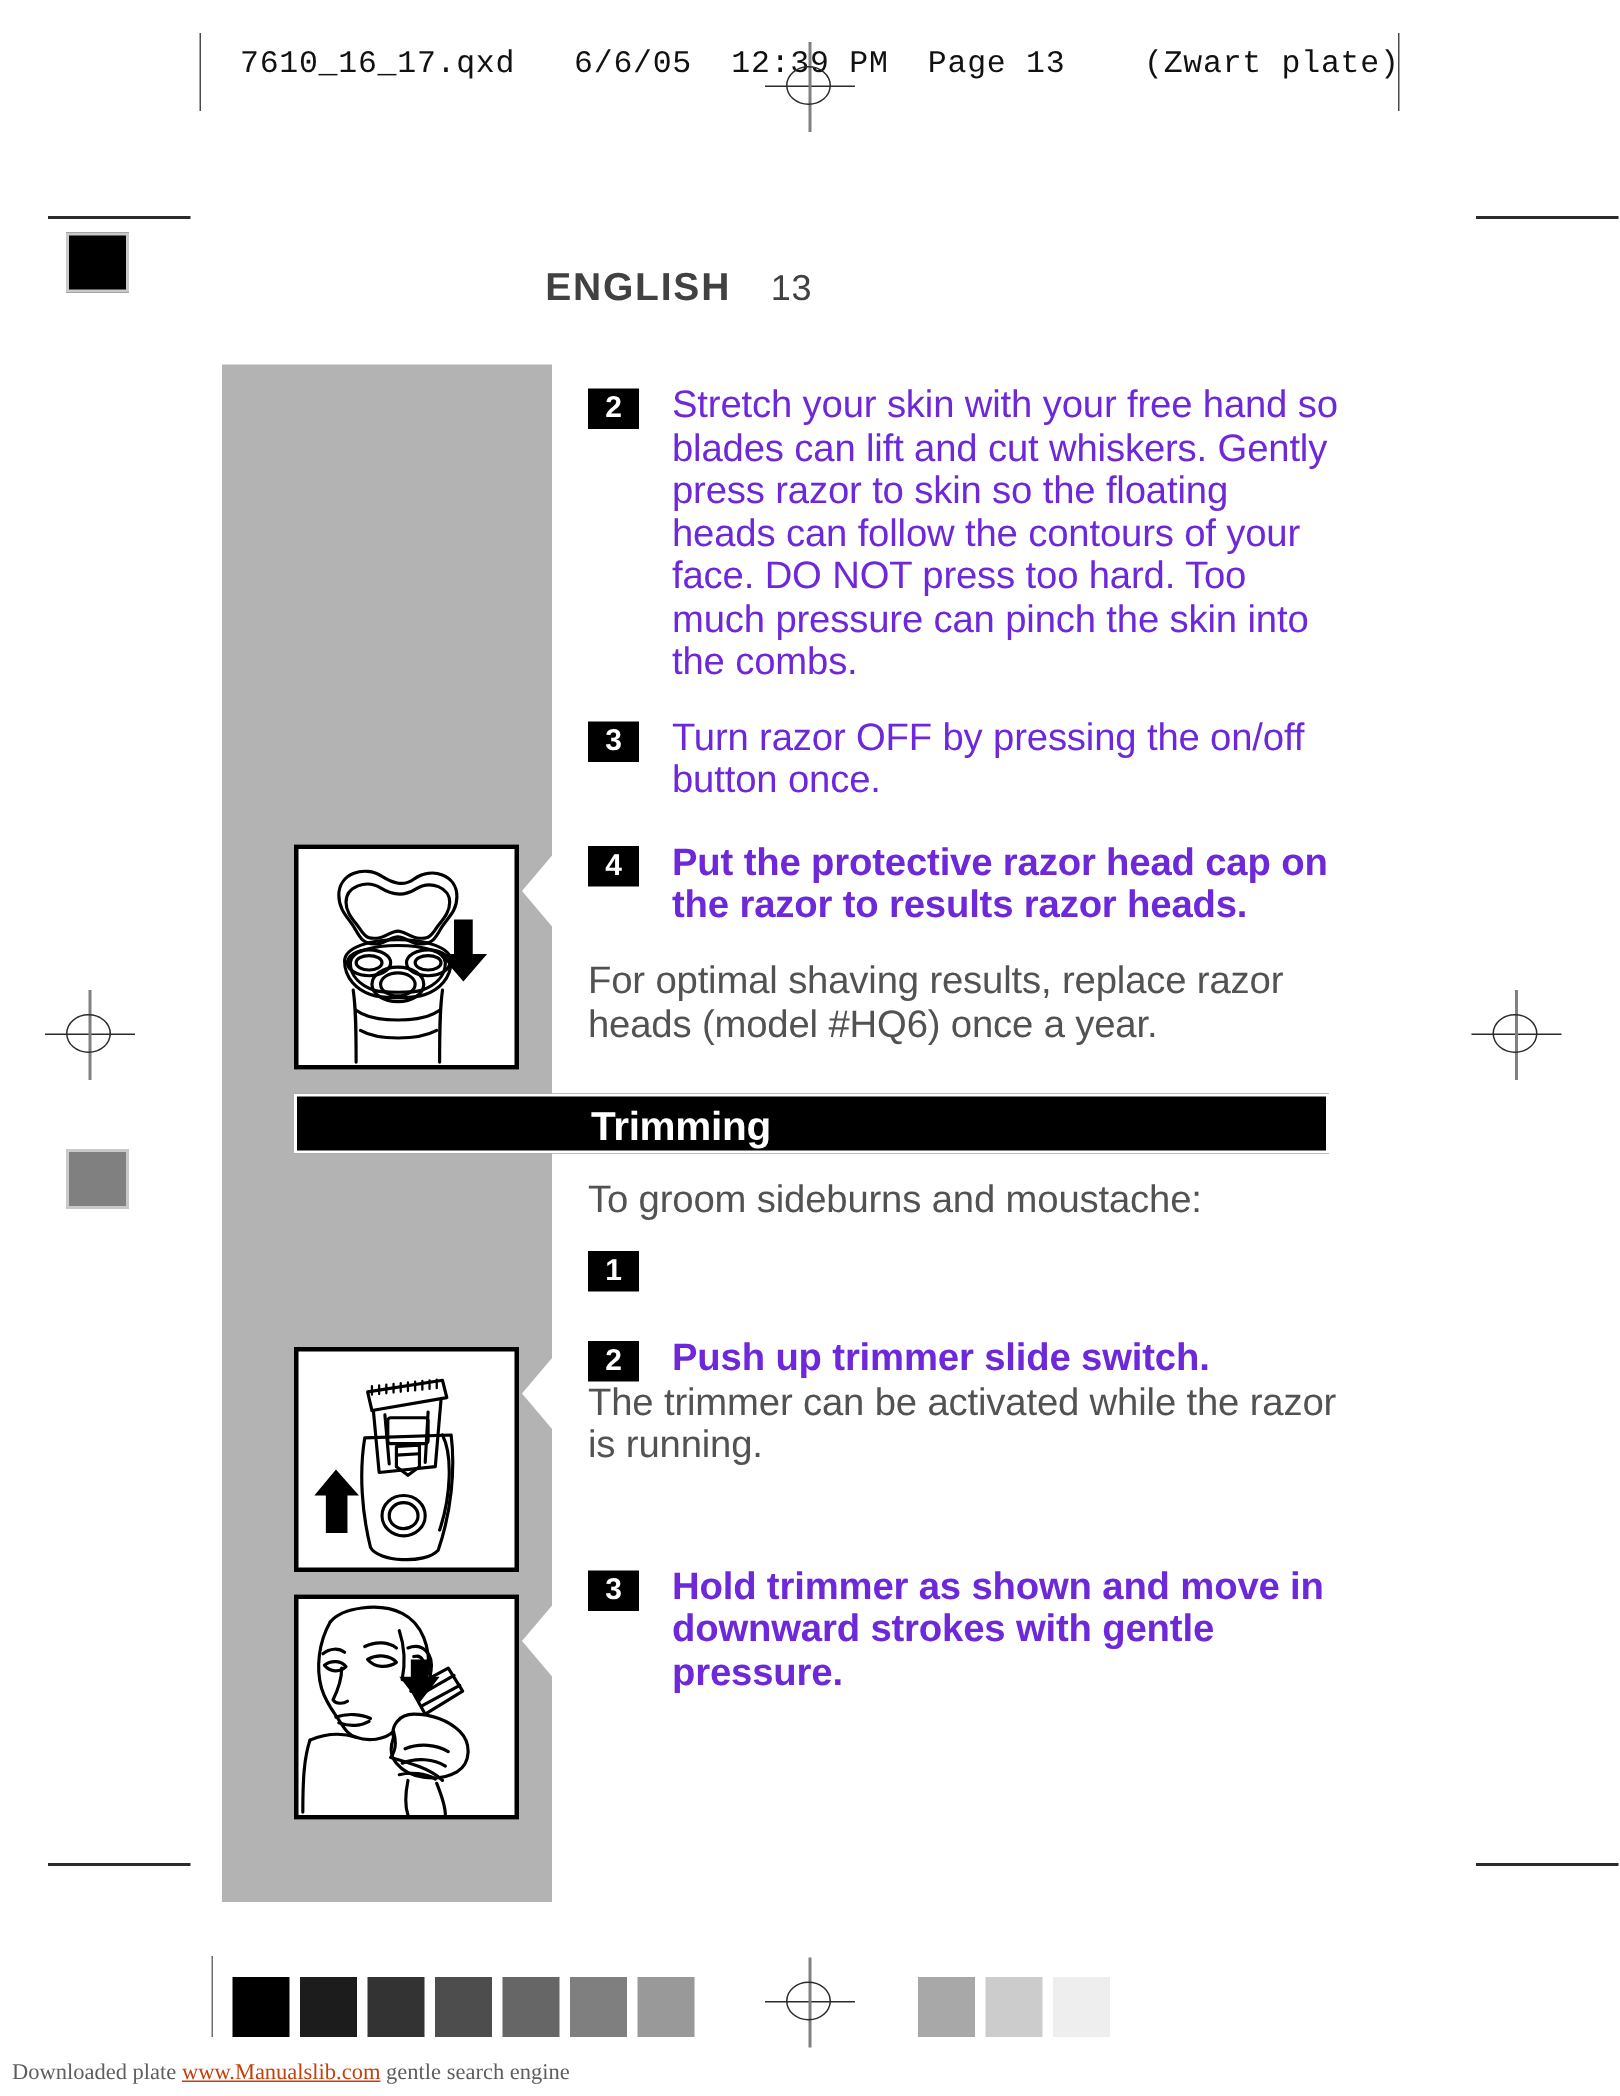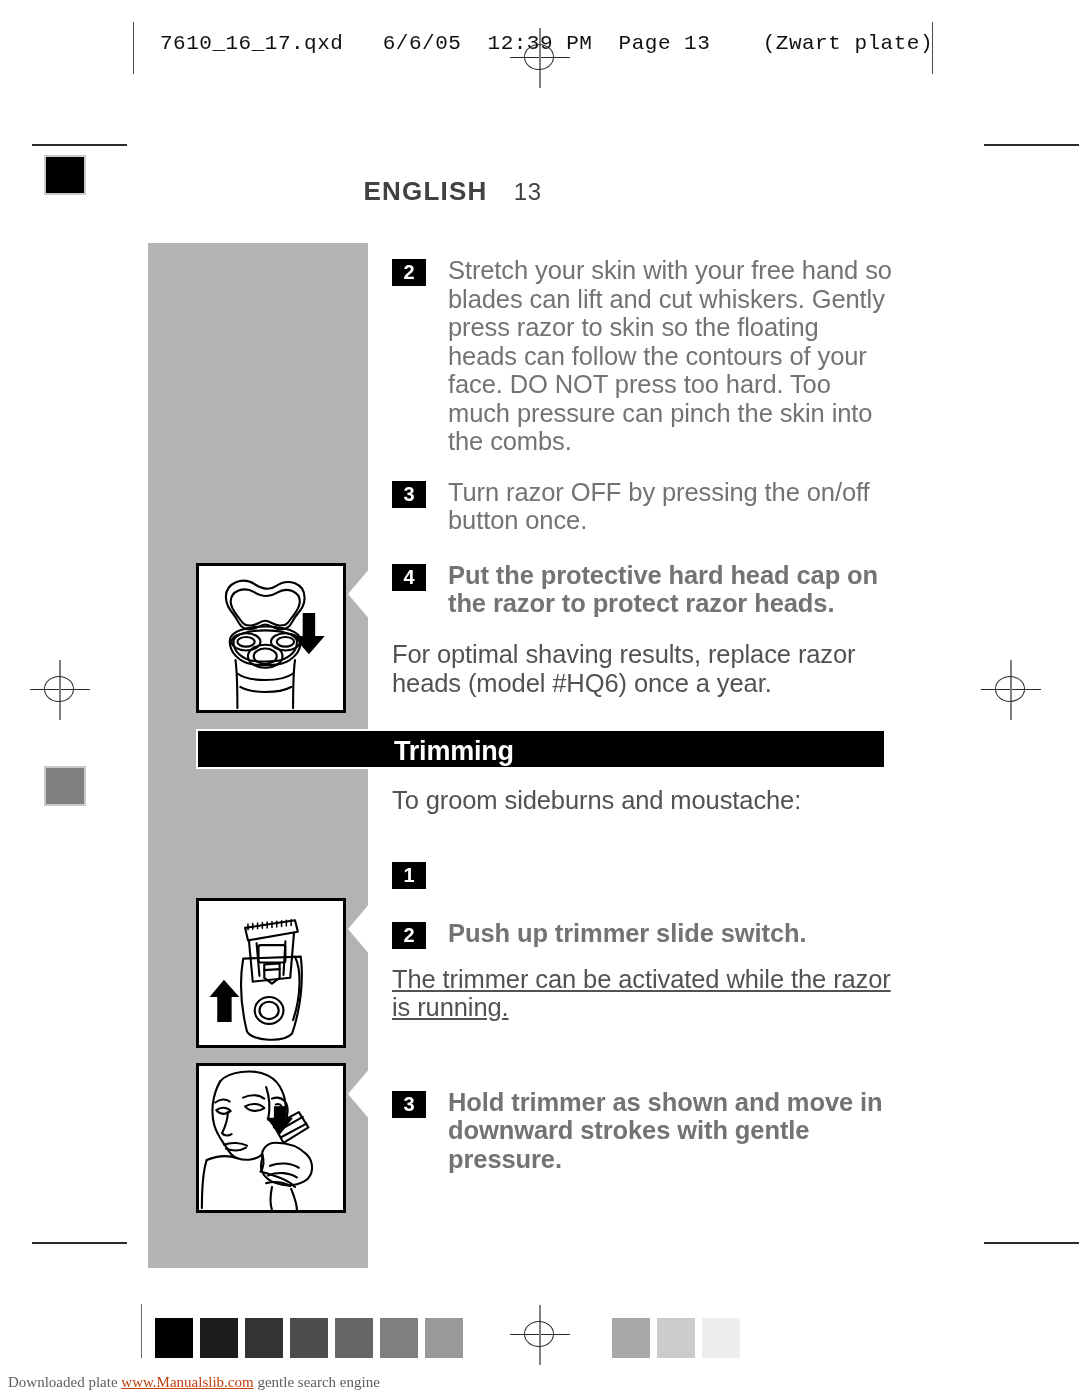--- a/index.html
+++ b/index.html
@@ -179,21 +179,21 @@
     color: #ffffff;
     font-size: 20px;
     font-weight: bold;
     text-align: center;
     line-height: 27px;
   }
   .step-body {
     margin-left: 56px;
     font-size: 25.5px;
     line-height: 1.12;
-    color: #737373;
+    color: #6d28d9;
     letter-spacing: -0.1px;
   }
   .step-body.bold { font-weight: bold; }
   .note {
     font-size: 25.5px;
     line-height: 1.12;
     color: #525252;
     letter-spacing: -0.1px;
     margin-bottom: 20px;
   }
@@ -426,44 +426,44 @@
     <div class="step-body">Stretch your skin with your free hand so blades can lift and cut whiskers. Gently press razor to skin so the floating heads can follow the contours of your face. DO NOT press too hard. Too much pressure can pinch the skin into the combs.</div>
   </div>
 
   <div class="step">
     <div class="badge">3</div>
     <div class="step-body">Turn razor OFF by pressing the on/off button once.</div>
   </div>
 
   <div class="step" style="margin-top:26px;">
     <div class="badge">4</div>
-    <div class="step-body bold">Put the protective hard head cap on the razor to protect razor heads.</div>
+    <div class="step-body bold">Put the protective razor head cap on the razor to results razor heads.</div>
   </div>
 
   <div class="note" style="margin-top:16px;">For optimal shaving results, replace razor heads (model #HQ6) once a year.</div>
 </div>
 
 <div id="trimming-banner">
   <div class="banner-text">Trimming</div>
 </div>
 
 <div id="text-column-2">
 
-  <div class="note" style="margin-bottom:44px;">To groom sideburns and moustache:</div>
+  <div class="note" style="margin-bottom:16px;">To groom sideburns and moustache:</div>
 
   <div class="step" style="margin-bottom:30px;">
     <div class="badge">1</div>
   </div>
 
   <div class="step" style="margin-bottom:0;">
     <div class="badge">2</div>
     <div class="step-body bold">Push up trimmer slide switch.</div>
   </div>
 
-  <div class="note" style="margin-top:16px;text-decoration:underline;">The trimmer can be activated while the razor is running.</div>
+  <div class="note" style="margin-top:0;">The trimmer can be activated while the razor is running.</div>
 
   <div class="step" style="margin-top:66px;">
     <div class="badge">3</div>
     <div class="step-body bold">Hold trimmer as shown and move in downward strokes with gentle pressure.</div>
   </div>
 </div>
 
 <div id="calib-strip">
   <div class="tick"></div>
   <div id="calib-left-swatches">

